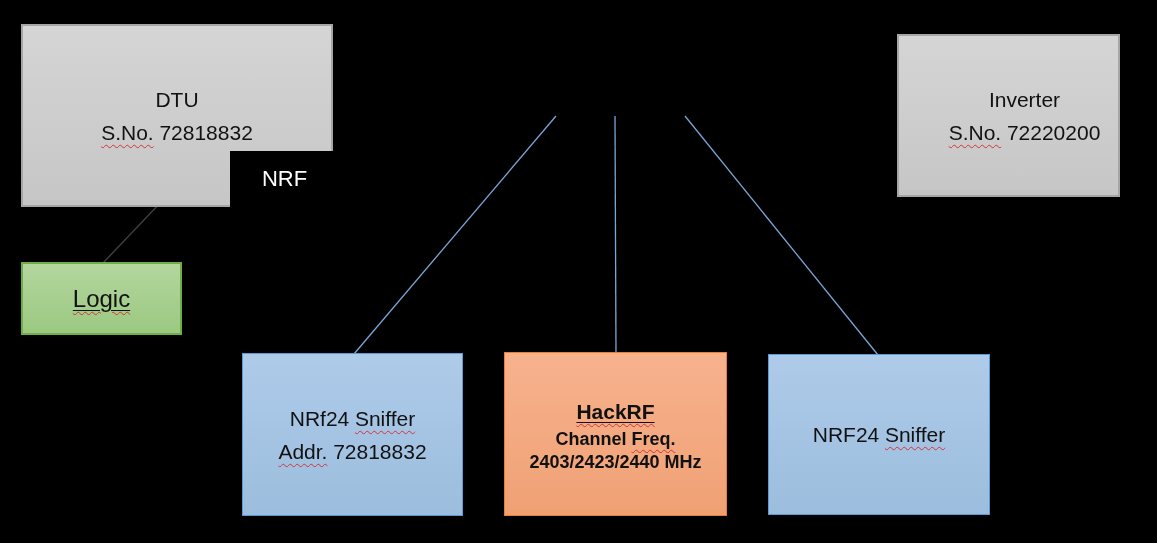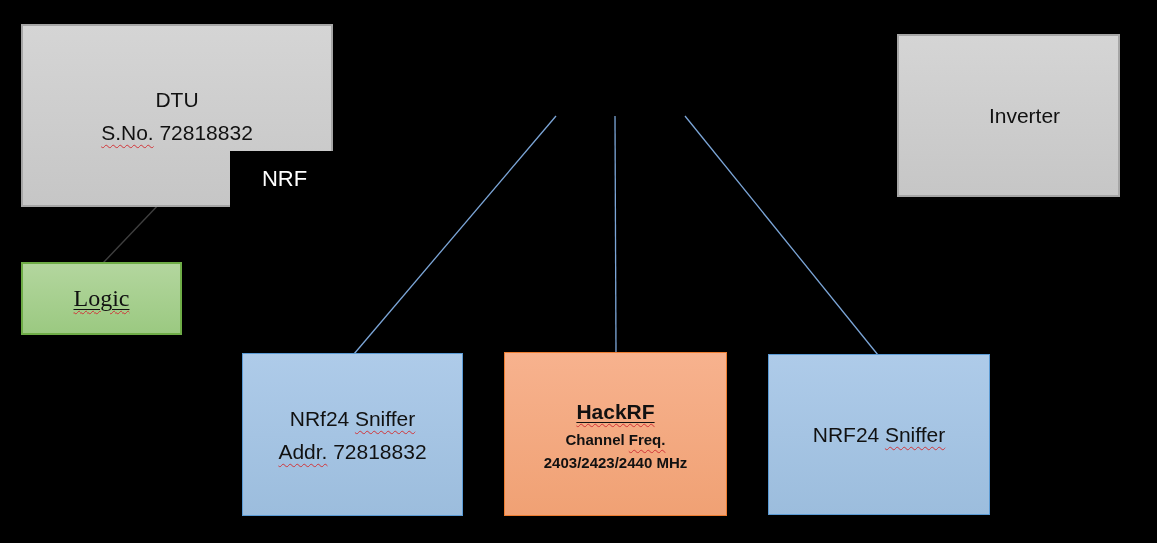--- a/index.html
+++ b/index.html
@@ -6,33 +6,32 @@
   .stage{
     position:relative;width:1157px;height:543px;background:#000000;overflow:hidden;
     font-family:"Liberation Sans",sans-serif;color:var(--text-black,#111);
   }
   .wires{position:absolute;left:0;top:0;width:1157px;height:543px;}
   .box{
     position:absolute;box-sizing:border-box;display:flex;flex-direction:column;
     align-items:center;justify-content:center;text-align:center;
   }
   .line{line-height:33px;font-size:21px;white-space:nowrap;}
-  .line-sm{line-height:23px;font-size:15px;white-space:nowrap;}
+  .line-sm{line-height:23px;font-size:18px;white-space:nowrap;}
   .w + .w{margin-left:.27em;}
   .gray{
     background:linear-gradient(180deg,var(--gray-fill-top),var(--gray-fill-bottom));
     border:2px solid var(--gray-border);
   }
   .black{
     background:var(--black-fill);color:var(--text-white);
   }
   .green{
     background:linear-gradient(180deg,var(--green-fill-top),var(--green-fill-bottom));
     border:2px solid var(--green-border);
-    font-family:Liberation Serif, serif;
   }
   .blue{
     background:linear-gradient(180deg,var(--blue-fill-top),var(--blue-fill-bottom));
     border:1.5px solid var(--blue-border);
   }
   .orange{
     background:linear-gradient(180deg,var(--orange-fill-top),var(--orange-fill-bottom));
     border:1.5px solid var(--orange-border);
     font-weight:bold;
   }
@@ -92,20 +91,23 @@
   <div class="box black nrf">
     <span>NRF</span>
   </div>
 
   <div class="box green logic">
     <span class="ul"><span class="sq">Logic</span></span>
   </div>
 
   <div class="box gray inverter">
     <div class="line">Inverter</div>
+    <div class="line">
+      <span class="w sq">S.No.</span><span class="w">72220200</span>
+    </div>
   </div>
 
   <div class="box blue sniffer-left">
     <div class="line">
       <span class="w">NRf24</span><span class="w sq">Sniffer</span>
     </div>
     <div class="line">
       <span class="w sq">Addr.</span><span class="w">72818832</span>
     </div>
   </div>

